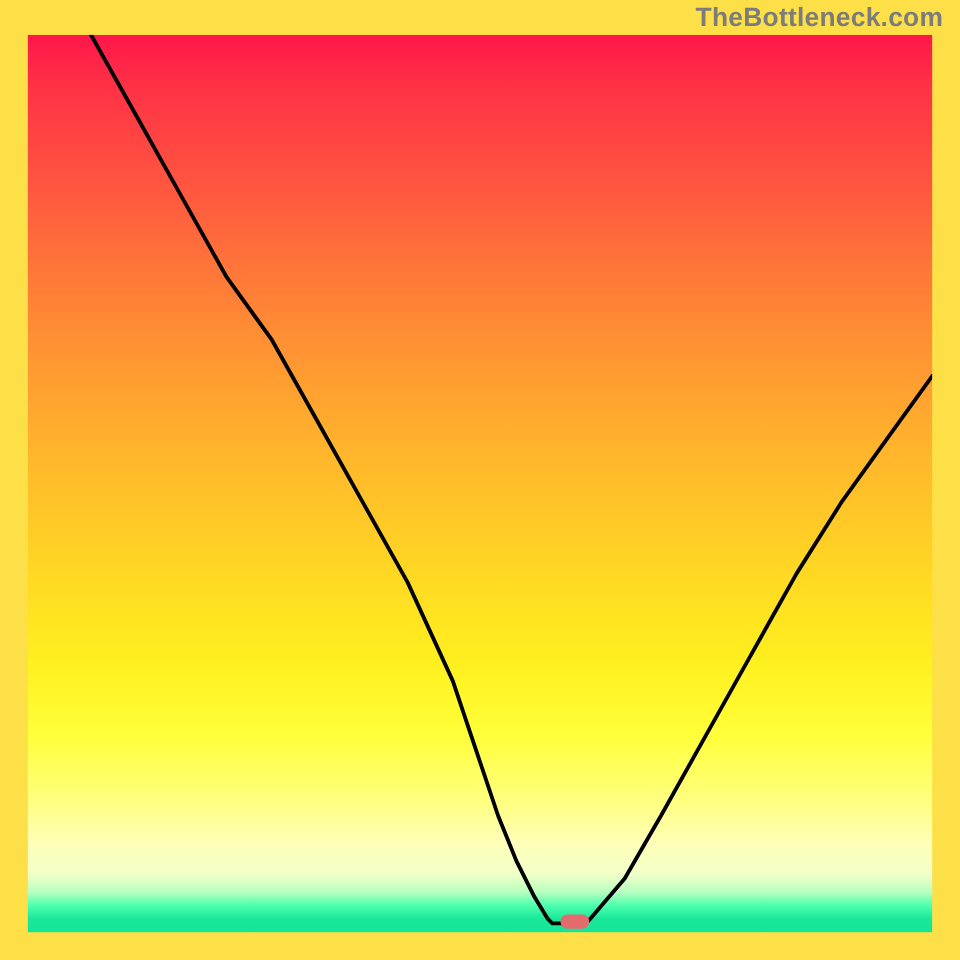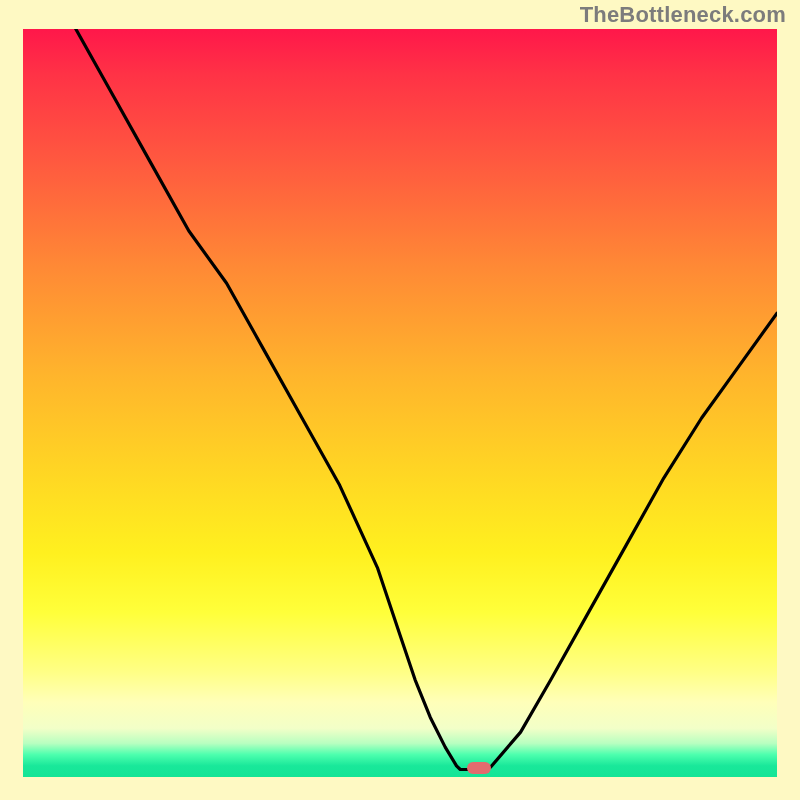--- a/index.html
+++ b/index.html
@@ -7,21 +7,21 @@
     padding: 0;
     background: #fff;
     width: 800px;
     height: 800px;
     overflow: hidden;
   }
   .chart-container {
     position: relative;
     width: 800px;
     height: 800px;
-    background: #fef9c3;
+    background: #fde047;
   }
   .watermark {
     position: absolute;
     top: 2px;
     right: 14px;
     font-family: Arial, Helvetica, sans-serif;
     font-size: 22px;
     font-weight: 600;
     color: #7c7c7c;
     letter-spacing: 0.2px;

